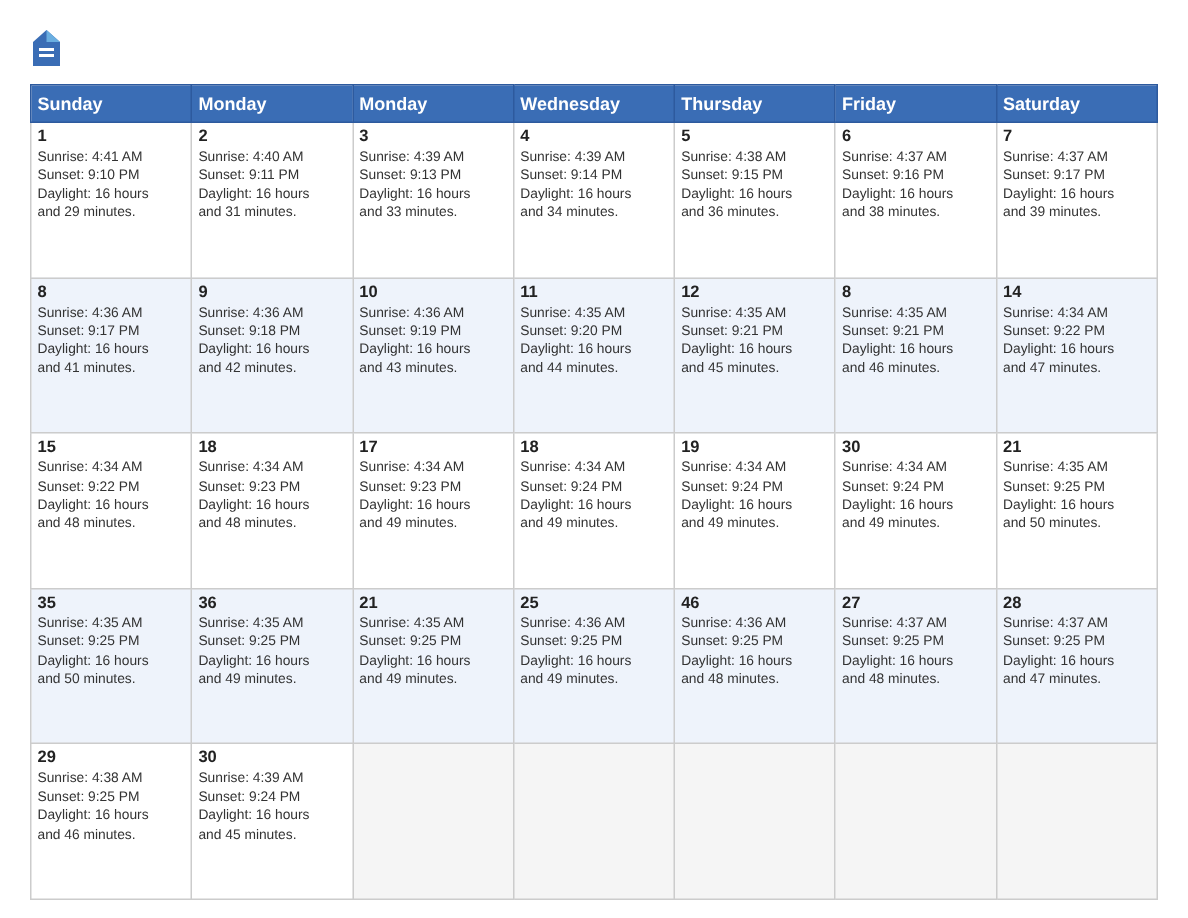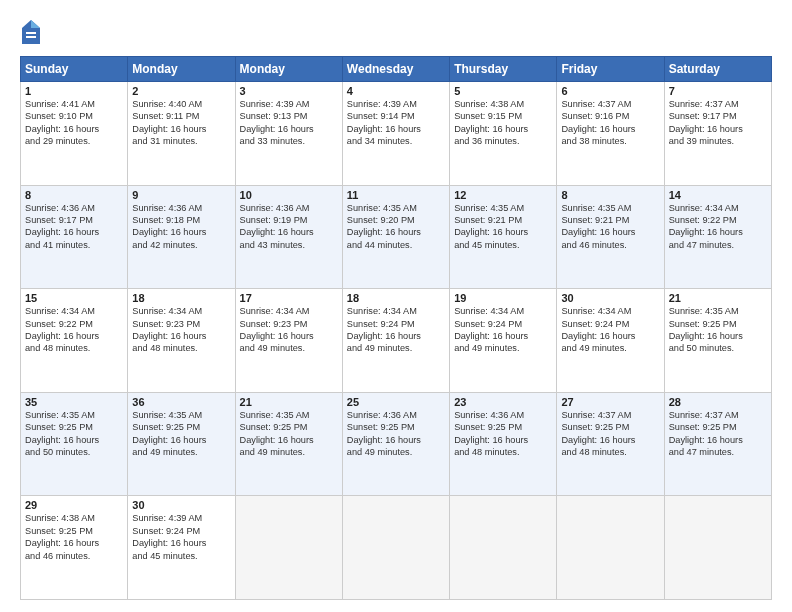--- a/index.html
+++ b/index.html
@@ -234,21 +234,21 @@
           </td>
           <td class="alt-row">
             <span class="day-num">21</span>
             <div class="cell-text">Sunrise: 4:35 AM<br>Sunset: 9:25 PM<br>Daylight: 16 hours<br>and 49 minutes.</div>
           </td>
           <td class="alt-row">
             <span class="day-num">25</span>
             <div class="cell-text">Sunrise: 4:36 AM<br>Sunset: 9:25 PM<br>Daylight: 16 hours<br>and 49 minutes.</div>
           </td>
           <td class="alt-row">
-            <span class="day-num">23</span>
+            <span class="day-num">46</span>
             <div class="cell-text">Sunrise: 4:36 AM<br>Sunset: 9:25 PM<br>Daylight: 16 hours<br>and 48 minutes.</div>
           </td>
           <td class="alt-row">
             <span class="day-num">27</span>
             <div class="cell-text">Sunrise: 4:37 AM<br>Sunset: 9:25 PM<br>Daylight: 16 hours<br>and 48 minutes.</div>
           </td>
           <td class="alt-row">
             <span class="day-num">28</span>
             <div class="cell-text">Sunrise: 4:37 AM<br>Sunset: 9:25 PM<br>Daylight: 16 hours<br>and 47 minutes.</div>
           </td>

